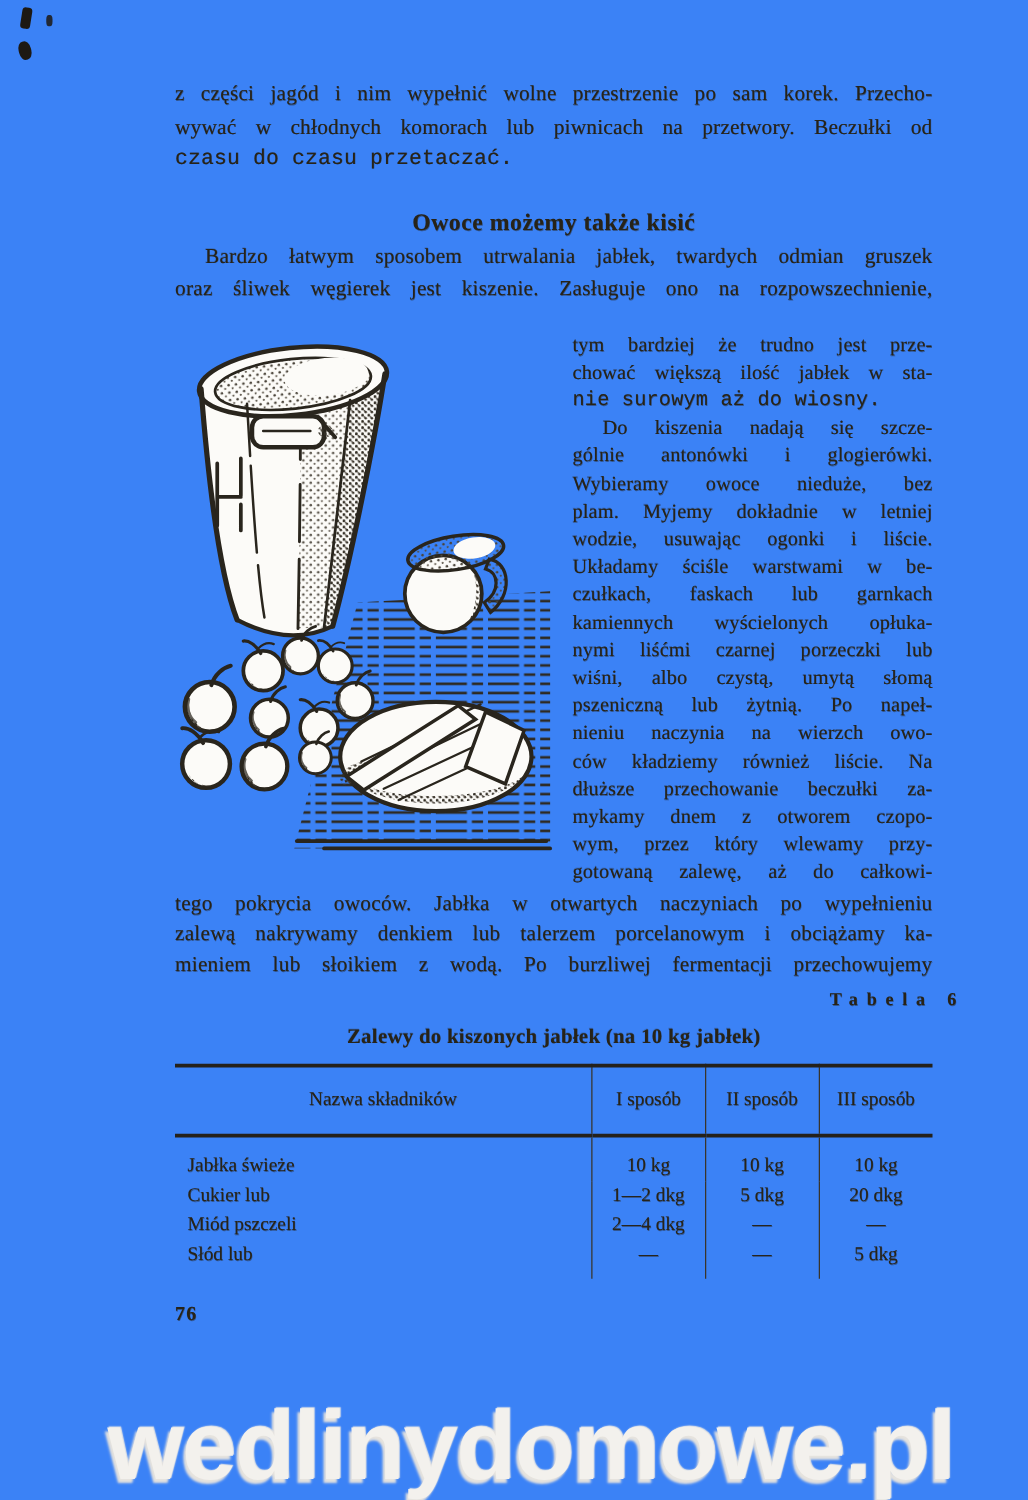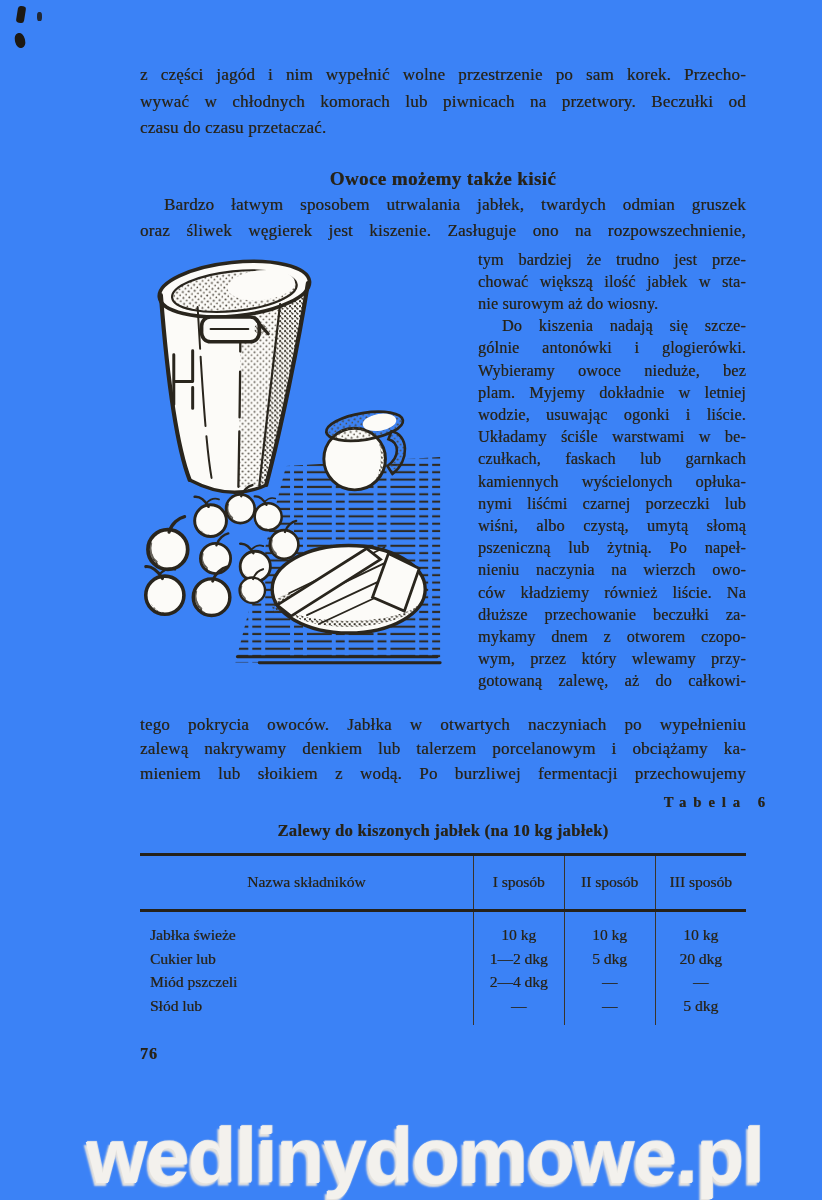--- a/index.html
+++ b/index.html
@@ -9,32 +9,32 @@
     width:822px;height:1200px;
     margin:0 auto;
     background:#3b82f6;
     overflow:hidden;
     font-family:"Liberation Serif", serif;
     color:#272318;
   }
   .content{padding:62px 76px 0 140px;}
   .printed{text-shadow:0.4px 0.4px 0 rgba(40,33,22,.45), -0.2px -0.2px 0 rgba(40,33,22,.2);}
   .tline{text-align:justify;text-align-last:justify;}
-  .tline-end{text-align-last:left;}
+  .tline-end{text-align-last:left;font-family:Liberation Mono, monospace;}
   .indent .tline:first-child{text-indent:24px;}
 
   .intro{font-size:17px;line-height:26.5px;letter-spacing:.2px;}
   .heading{margin-top:26px;text-align:center;font-weight:bold;font-size:19px;letter-spacing:.4px;}
   .para-a{margin-top:2px;font-size:17px;line-height:26.5px;letter-spacing:.2px;}
-  .cols{display:flex;margin-top:4px;gap:20px;}
+  .cols{display:flex;margin-top:20px;}
   .col-illu{width:318px;flex:none;}
   .col-illu svg{display:block;margin-top:2px;}
   .col-text{flex:1;font-size:16.2px;line-height:22.2px;letter-spacing:.15px;}
   .col-text .para-c{margin-top:0;}
-  .para-d{margin-top:20px;font-size:17px;line-height:24.5px;letter-spacing:.2px;}
+  .para-d{margin-top:2px;font-size:17px;line-height:24.5px;letter-spacing:.2px;}
 
   .table-label{margin-top:8px;margin-right:-26px;text-align:right;font-weight:bold;font-size:14.5px;letter-spacing:7px;}
   .table-title{margin-top:10px;text-align:center;font-weight:bold;font-size:16.5px;letter-spacing:.3px;}
   table.zalewy{margin-top:12px;width:100%;border-collapse:collapse;border-top:3px solid #25211a;}
   table.zalewy th{border-bottom:3px solid #25211a;font-weight:normal;font-size:15.5px;padding:17px 3px 18px 3px;}
   table.zalewy th:not(:first-child), table.zalewy td:not(:first-child){border-left:1.6px solid #39342b;}
   table.zalewy col.c-name{width:55%;}
   table.zalewy col.c-m{width:15%;}
   table.zalewy td{font-size:15.5px;line-height:23.5px;text-align:center;padding:0 3px;}
   table.zalewy td.cell-name{text-align:left;padding-left:10px;}

